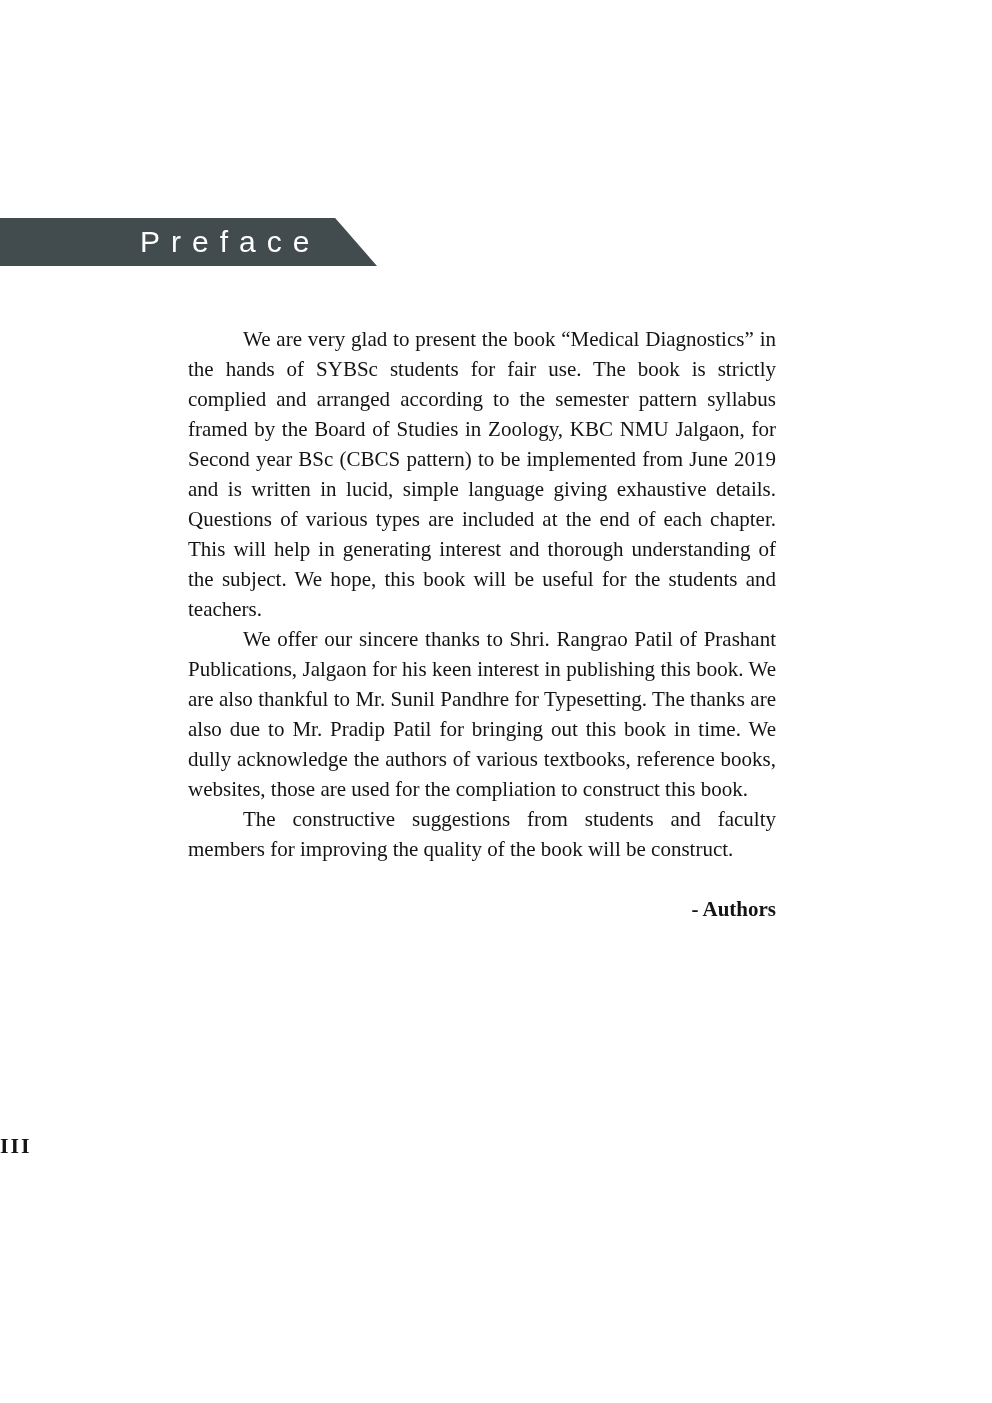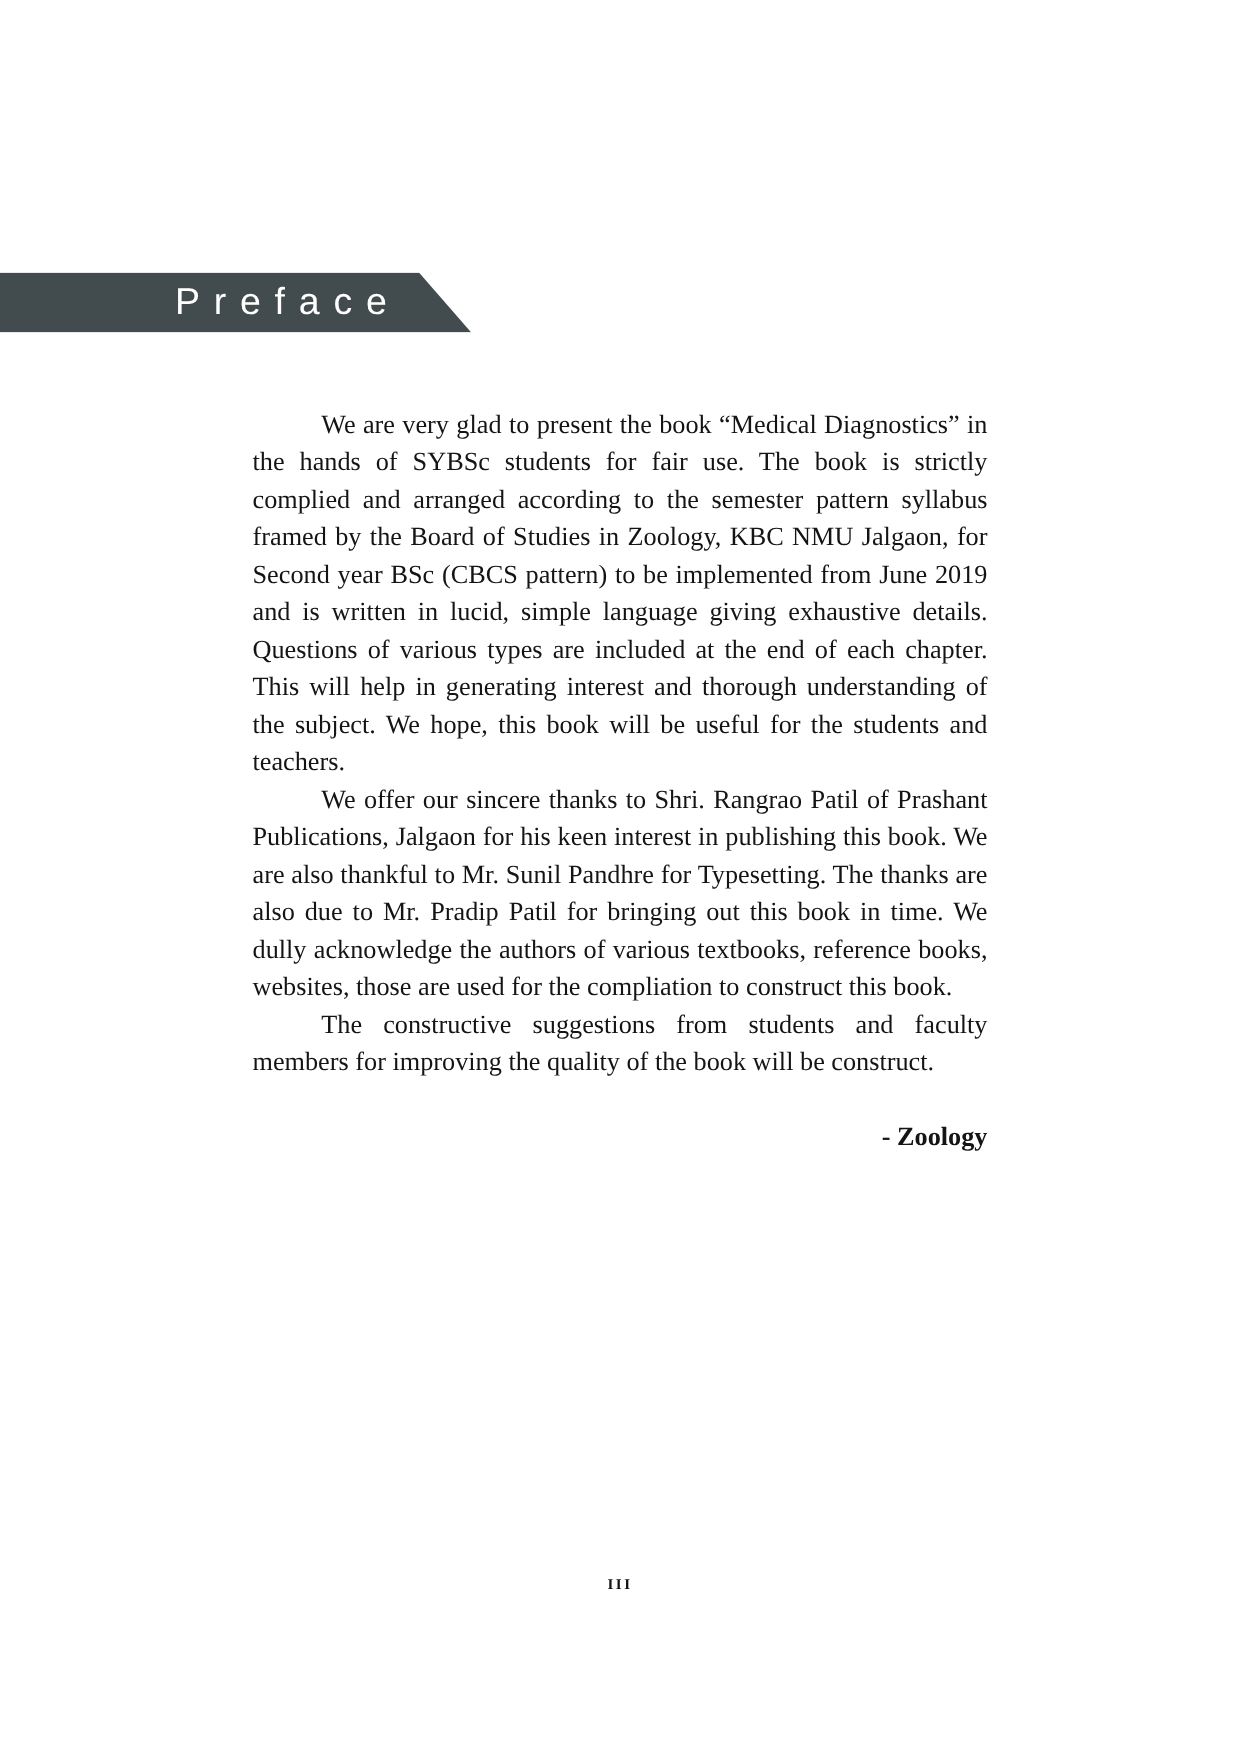--- a/index.html
+++ b/index.html
@@ -33,21 +33,21 @@
     font-family: "Liberation Sans", sans-serif;
     font-size: 30px;
     font-weight: 400;
     letter-spacing: 11px;
     white-space: nowrap;
     line-height: 1;
   }
 
   .content {
     position: absolute;
-    left: 202px;
+    left: 188px;
     top: 324px;
     width: 588px;
     font-family: "Liberation Serif", serif;
     font-size: 21px;
     line-height: 30px;
     color: #141414;
     text-align: justify;
   }
 
   .content p {
@@ -59,41 +59,40 @@
     margin-top: 30px;
     text-align: right;
     font-weight: bold;
     font-size: 21px;
     color: #141414;
   }
 
   .page-number {
     position: absolute;
     left: 0;
-    top: 1260px;
+    top: 1133px;
     width: 100%;
-    text-align: center;
     font-family: "Liberation Serif", serif;
     font-weight: bold;
-    font-size: 12px;
+    font-size: 22px;
     letter-spacing: 2px;
     color: #141414;
   }
 </style>
 </head>
 <body>
 
 <div class="page">
 
   <div class="banner" style="background: rgb(66, 75, 78);">
     <span class="banner-title" style="color: rgb(255, 255, 255);">Preface</span>
   </div>
 
   <div class="content">
     <p>We are very glad to present the book “Medical Diagnostics” in the hands of SYBSc students for fair use. The book is strictly complied and arranged according to the semester pattern syllabus framed by the Board of Studies in Zoology, KBC NMU Jalgaon, for Second year BSc (CBCS pattern) to be implemented from June 2019 and is written in lucid, simple language giving exhaustive details. Questions of various types are included at the end of each chapter. This will help in generating interest and thorough understanding of the subject. We hope, this book will be useful for the students and teachers.</p>
     <p>We offer our sincere thanks to Shri. Rangrao Patil of Prashant Publications, Jalgaon for his keen interest in publishing this book. We are also thankful to Mr. Sunil Pandhre for Typesetting. The thanks are also due to Mr. Pradip Patil for bringing out this book in time. We dully acknowledge the authors of various textbooks, reference books, websites, those are used for the compliation to construct this book.</p>
     <p>The constructive suggestions from students and faculty members for improving the quality of the book will be construct.</p>
-    <div class="signature">- Zoology</div>
+    <div class="signature">- Authors</div>
   </div>
 
   <div class="page-number">III</div>
 
 </div>
 
 </body></html>

